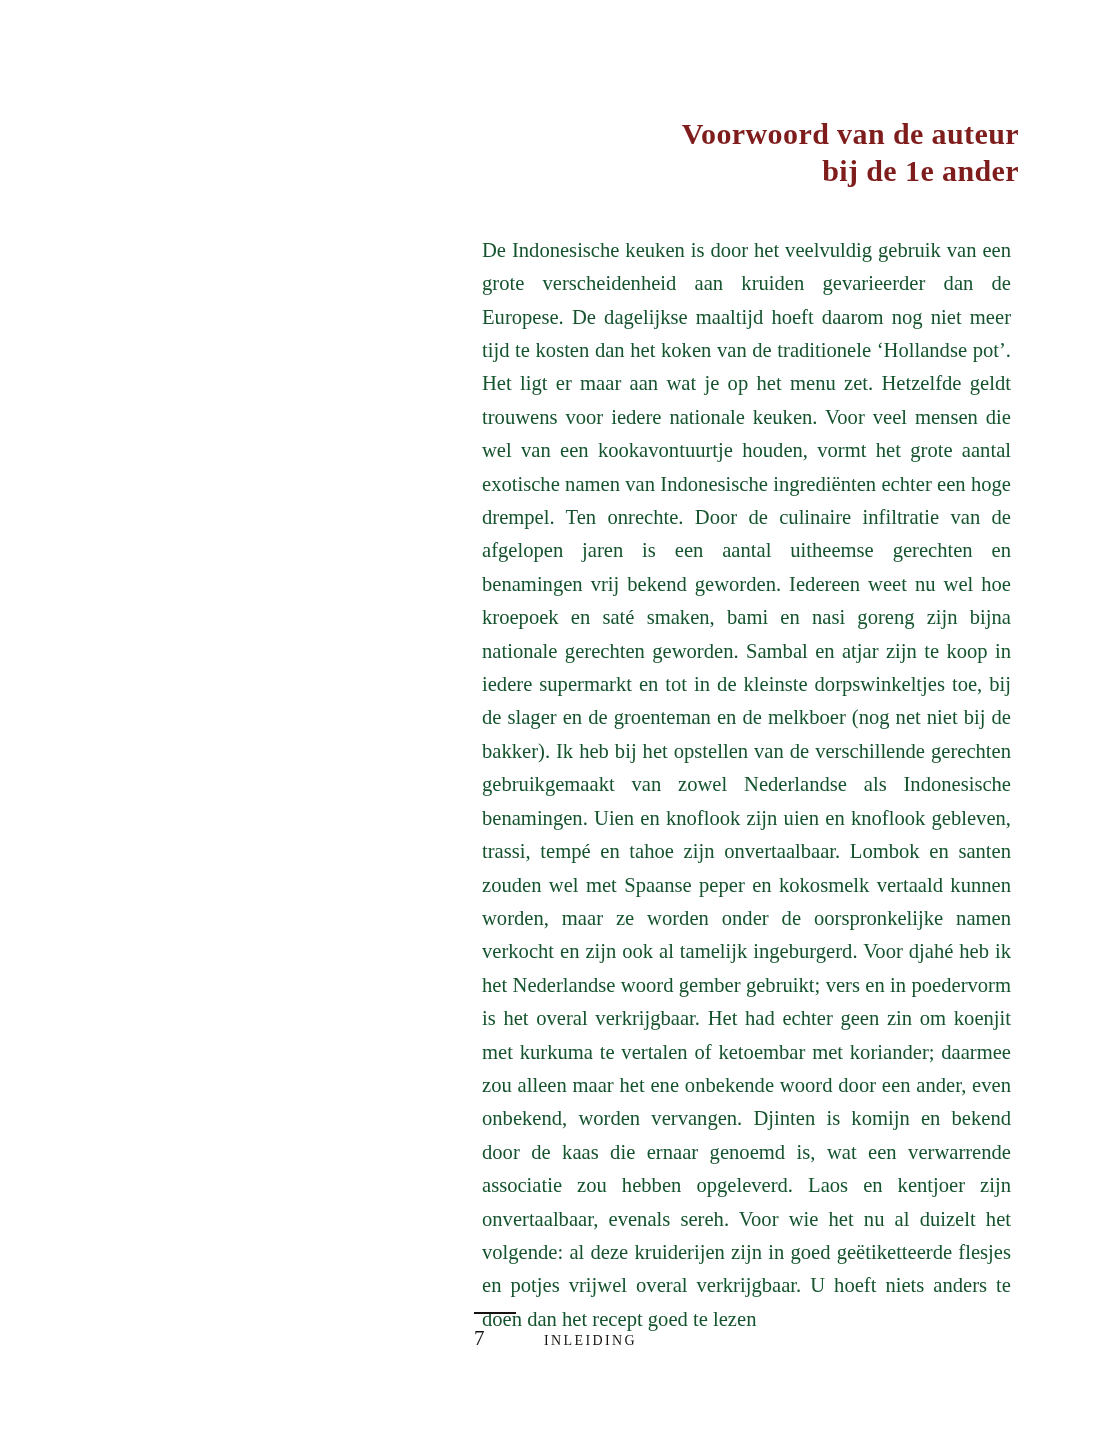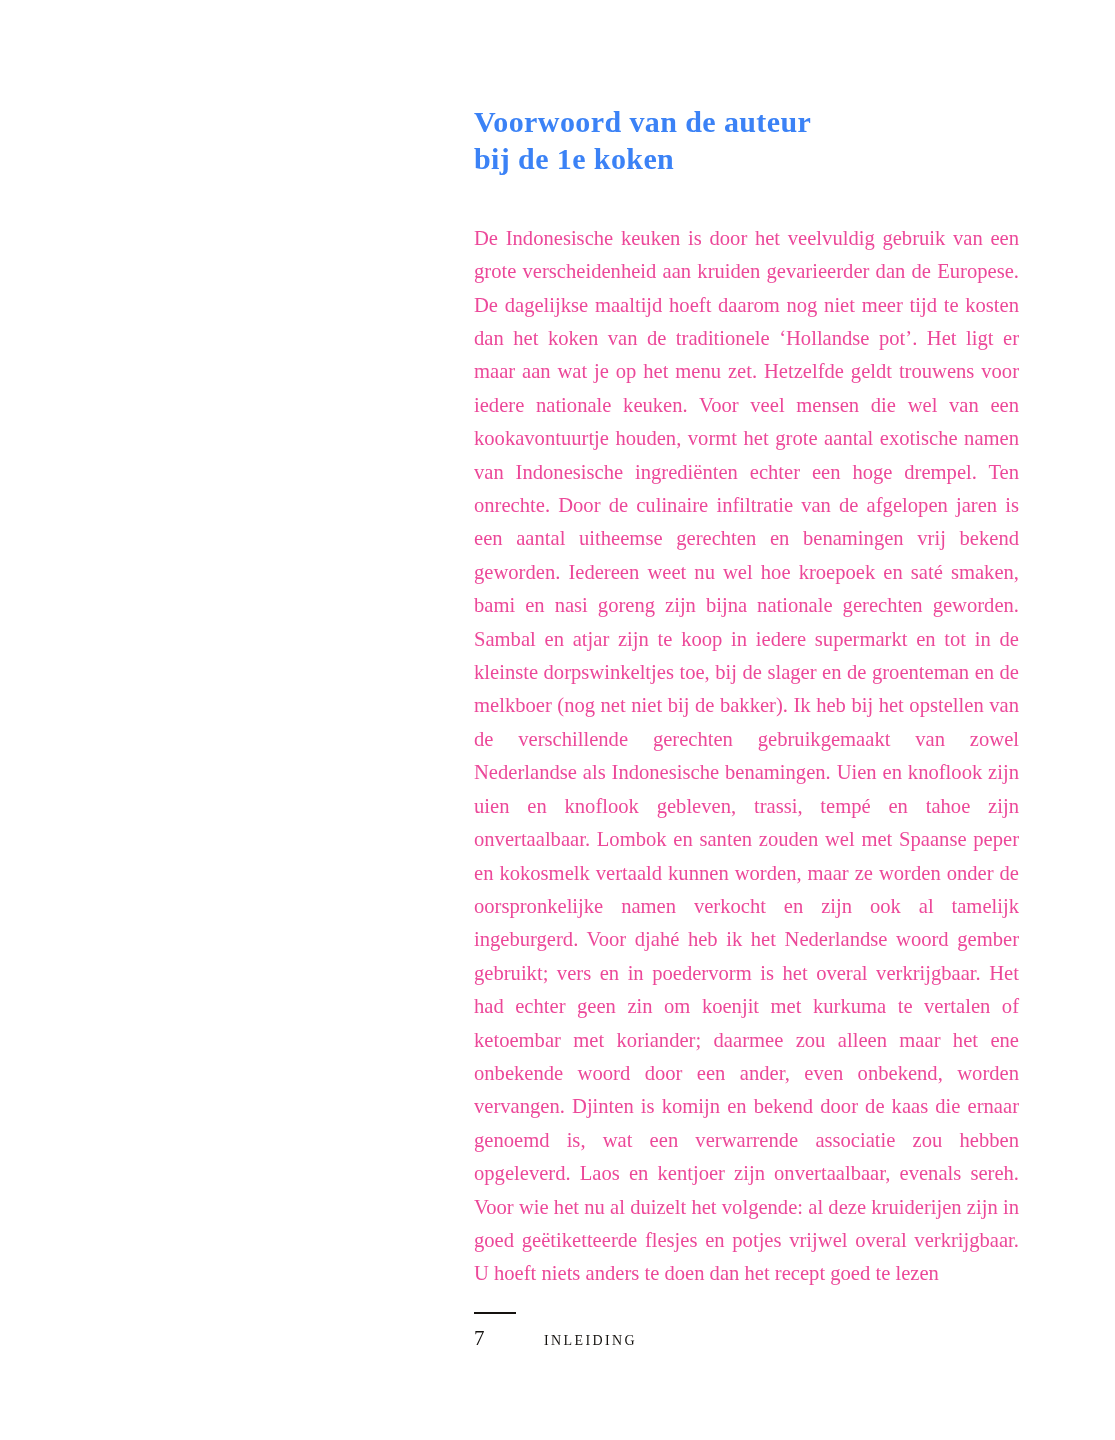--- a/index.html
+++ b/index.html
@@ -16,38 +16,38 @@
     font-family: "Liberation Serif", "DejaVu Serif", serif;
     color: #1a1a1a;
   }
   .content {
     position: absolute;
     left: 474px;
     top: 104px;
     width: 545px;
   }
   .title {
-    text-align: left;
+    text-align: right;
     font-weight: bold;
     font-size: 30px;
     line-height: 1.23;
     letter-spacing: 0.4px;
-    color: #3b82f6;
-    margin: 0 0 44px 0;
+    color: #7f1d1d;
+    margin: 12px 0 44px 0;
   }
   .title .line {
     display: block;
   }
   .body-text {
     font-size: 20.6px;
     line-height: 33.4px;
     text-align: justify;
     text-justify: inter-word;
-    color: #ec4899;
-    margin: 0;
+    color: #14532d;
+    margin: 8px;
     hyphens: manual;
   }
   .footer {
     position: absolute;
     left: 474px;
     top: 1312px;
     width: 545px;
   }
   .footer-rule {
     width: 42px;
@@ -73,21 +73,21 @@
   }
 </style>
 </head>
 <body>
 
 <div class="page">
 
   <div class="content">
     <h1 class="title">
       <span class="line">Voorwoord van de auteur</span>
-      <span class="line">bij de 1e koken</span>
+      <span class="line">bij de 1e ander</span>
     </h1>
     <p class="body-text">De Indonesische keuken is door het veelvuldig gebruik van een grote verscheidenheid aan kruiden gevarieerder dan de Europese. De dagelijkse maaltijd hoeft daarom nog niet meer tijd te kosten dan het koken van de traditionele ‘Hollandse pot’. Het ligt er maar aan wat je op het menu zet. Hetzelfde geldt trouwens voor iedere nationale keuken. Voor veel mensen die wel van een kookavontuurtje houden, vormt het grote aantal exotische namen van Indonesische ingrediënten echter een hoge drempel. Ten onrechte. Door de culinaire infiltratie van de afgelopen jaren is een aantal uitheemse gerechten en benamingen vrij bekend geworden. Iedereen weet nu wel hoe kroepoek en saté smaken, bami en nasi goreng zijn bijna nationale gerechten geworden. Sambal en atjar zijn te koop in iedere supermarkt en tot in de kleinste dorpswinkeltjes toe, bij de slager en de groenteman en de melkboer (nog net niet bij de bakker). Ik heb bij het opstellen van de verschillende gerechten gebruikgemaakt van zowel Nederlandse als Indonesische benamingen. Uien en knoflook zijn uien en knoflook gebleven, trassi, tempé en tahoe zijn onvertaalbaar. Lombok en santen zouden wel met Spaanse peper en kokosmelk vertaald kunnen worden, maar ze worden onder de oorspronkelijke namen verkocht en zijn ook al tamelijk ingeburgerd. Voor djahé heb ik het Nederlandse woord gember gebruikt; vers en in poedervorm is het overal verkrijgbaar. Het had echter geen zin om koenjit met kurkuma te vertalen of ketoembar met koriander; daarmee zou alleen maar het ene onbekende woord door een ander, even onbekend, worden vervangen. Djinten is komijn en bekend door de kaas die ernaar genoemd is, wat een verwarrende associatie zou hebben opgeleverd. Laos en kentjoer zijn onvertaalbaar, evenals sereh. Voor wie het nu al duizelt het volgende: al deze kruiderijen zijn in goed geëtiketteerde flesjes en potjes vrijwel overal verkrijgbaar. U hoeft niets anders te doen dan het recept goed te lezen</p>
   </div>
 
   <div class="footer">
     <div class="footer-rule"></div>
     <div class="footer-row">
       <span class="folio">7</span>
       <span class="running-head">Inleiding</span>
     </div>

